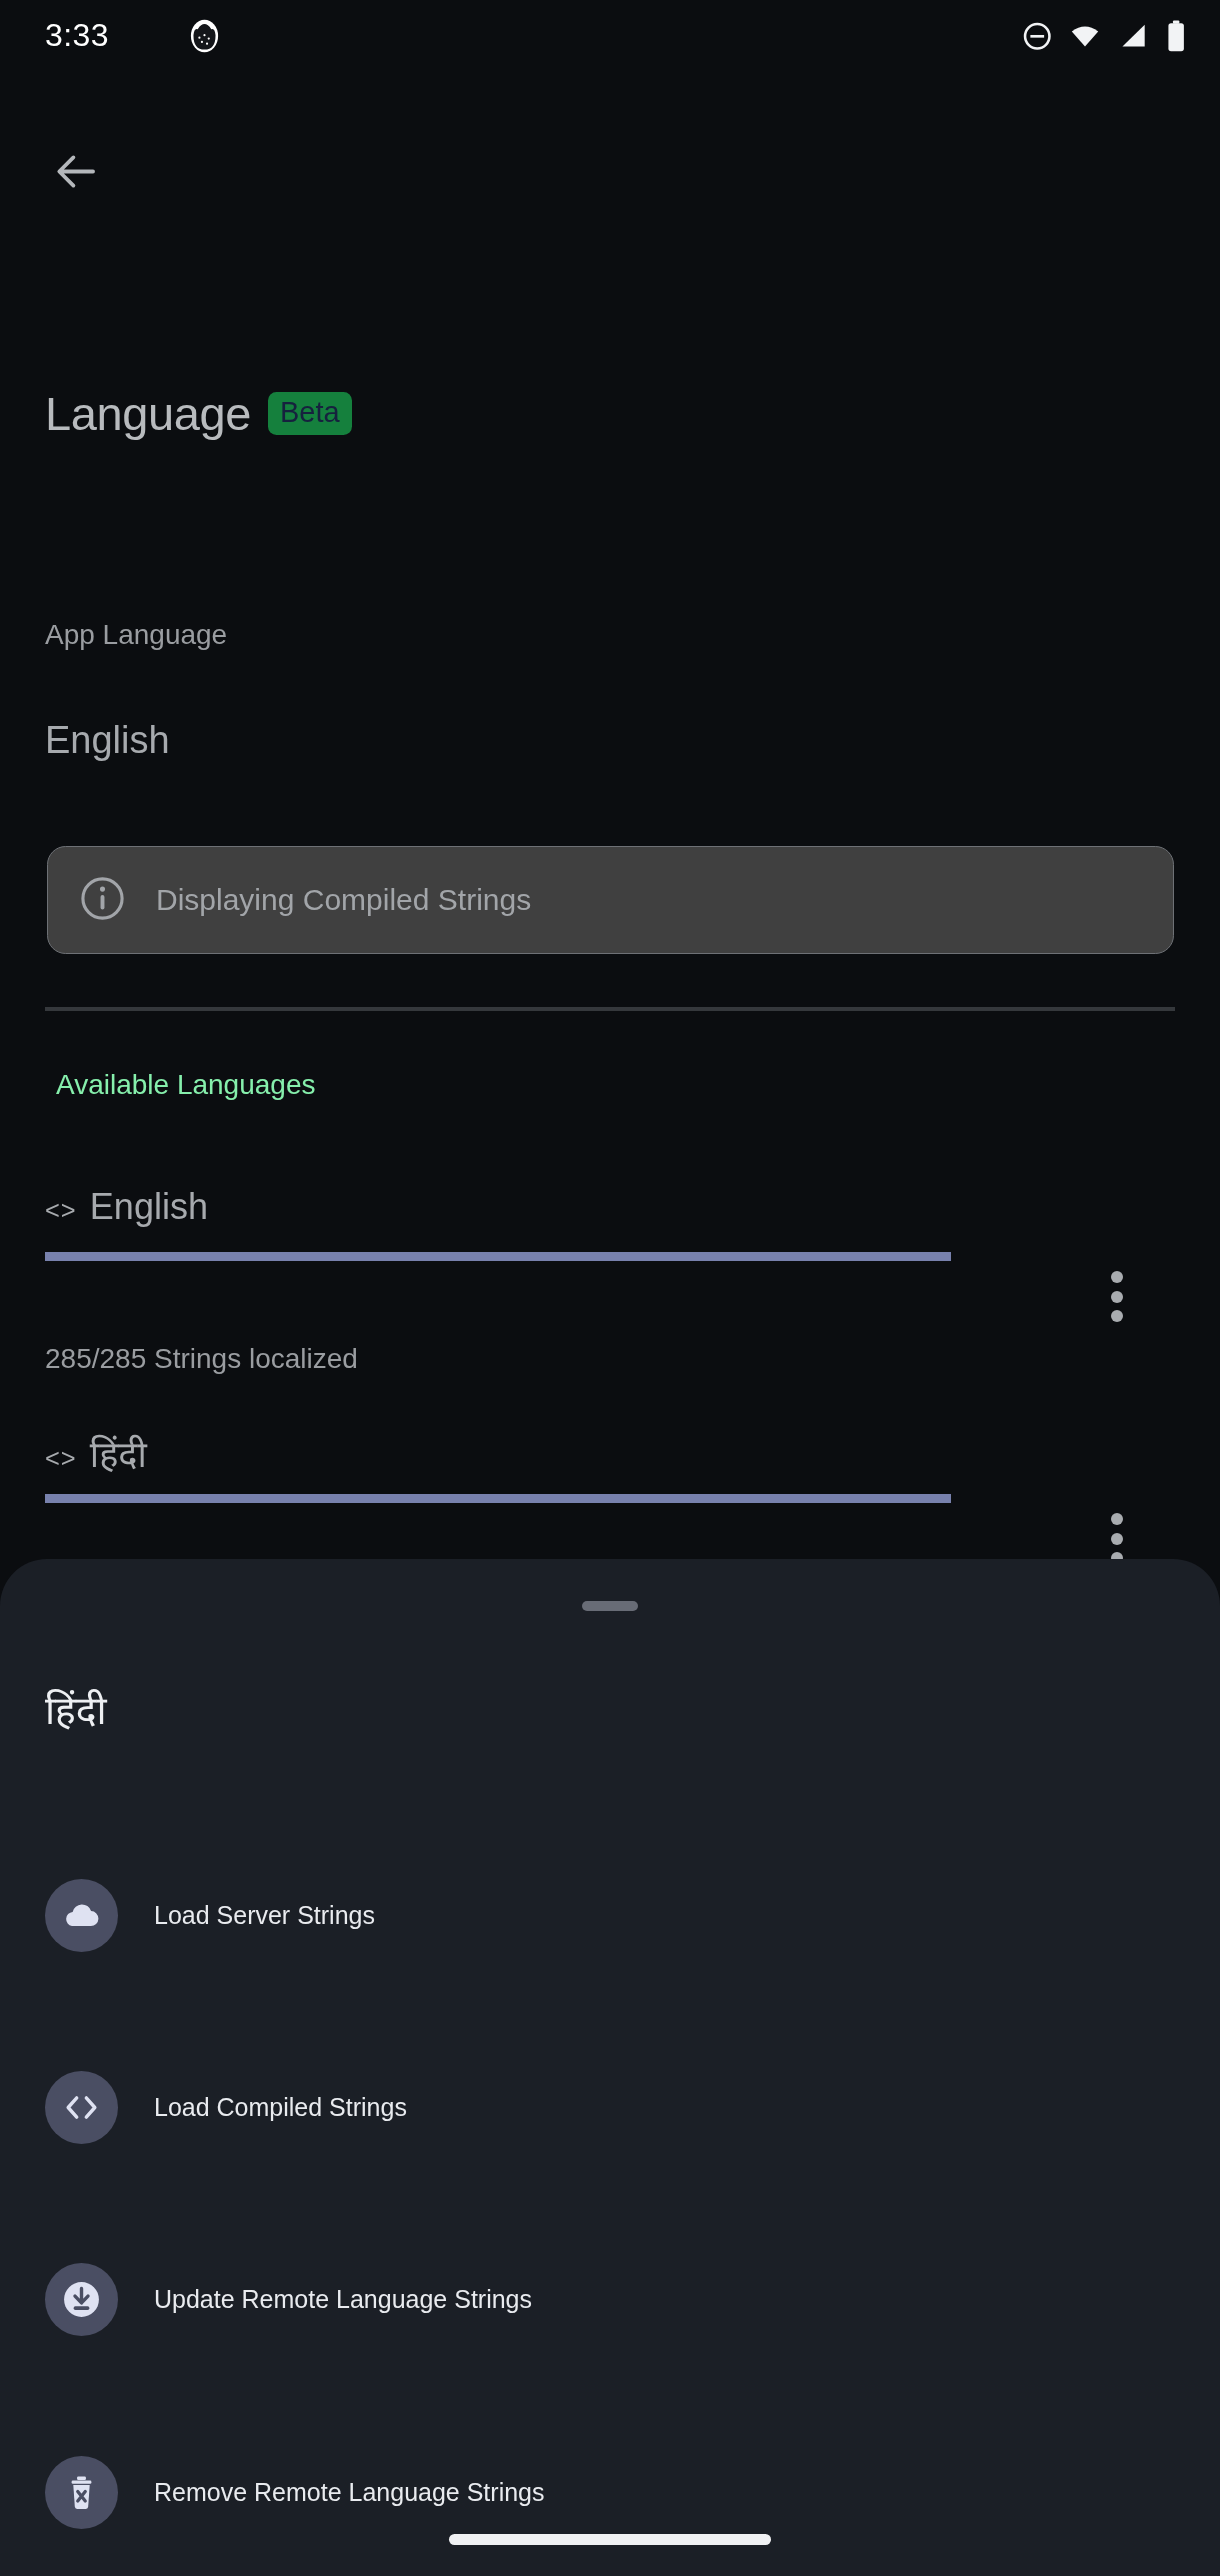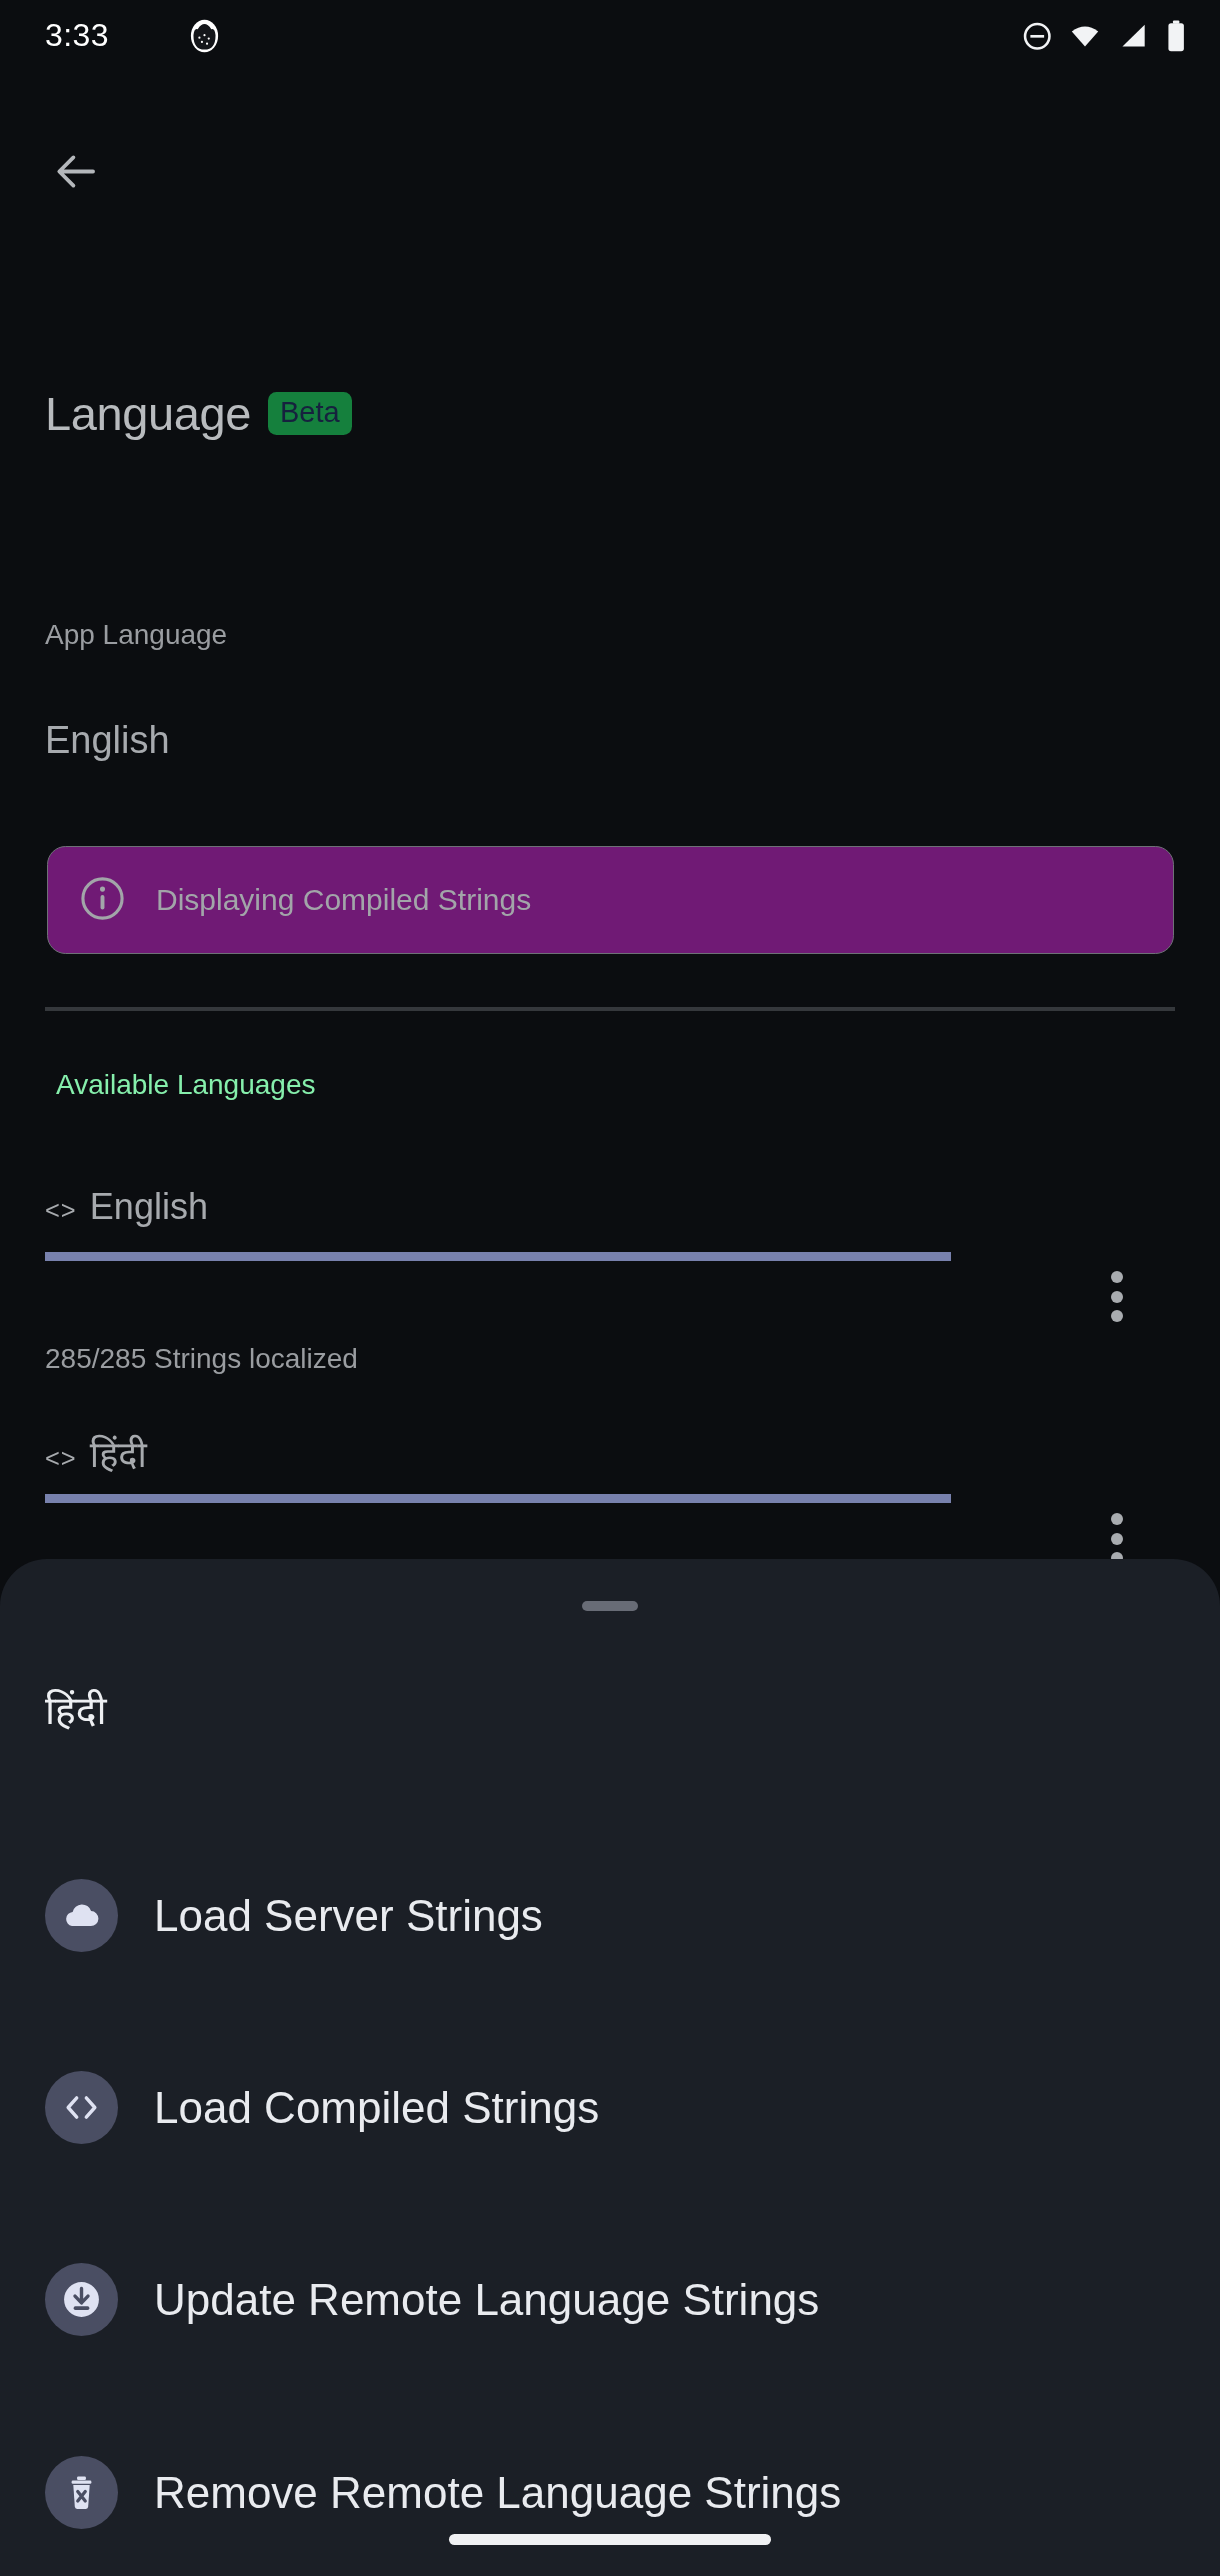--- a/index.html
+++ b/index.html
@@ -56,21 +56,21 @@
   }
   #app-language-value {
     position:absolute; left:45px; top:719px;
     font-size:38px; color:#A7AAAE;
   }
 
   
   #info-banner {
     position:absolute; left:47px; top:846px;
     width:1127px; height:108px;
-    background:#701a75; border:1.7px solid #6E7176;
+    background:#404040; border:1.7px solid #6E7176;
     border-radius:18.6px;
     display:flex; align-items:center; padding-left:30.5px; gap:30.5px;
   }
   #info-banner-text { font-size:30px; color:#A2A5A9; }
 
   
   #divider {
     position:absolute; left:45px; top:1007px;
     width:1130px; height:4.2px; background:#35383C;
   }
@@ -120,21 +120,21 @@
   .sheet-item {
     position:absolute; left:0; width:1220px; height:119px;
     display:flex; align-items:center; padding-left:45px; gap:36px;
     cursor:pointer;
   }
   .sheet-icon-circle {
     width:73px; height:73px; min-width:73px; border-radius:50%;
     background:#4A4E63;
     display:flex; align-items:center; justify-content:center;
   }
-  .sheet-item-label { font-size:44px; color:#E9EBEF; white-space:nowrap; }
+  .sheet-item-label { font-size:25px; color:#E9EBEF; white-space:nowrap; }
 
   
   #home-indicator {
     position:absolute; left:50%; transform:translateX(-50%); top:2534px;
     width:322px; height:11px; border-radius:6px; background:#F0F1F3;
     cursor:pointer;
   }
 </style>
 </head>
 <body>

